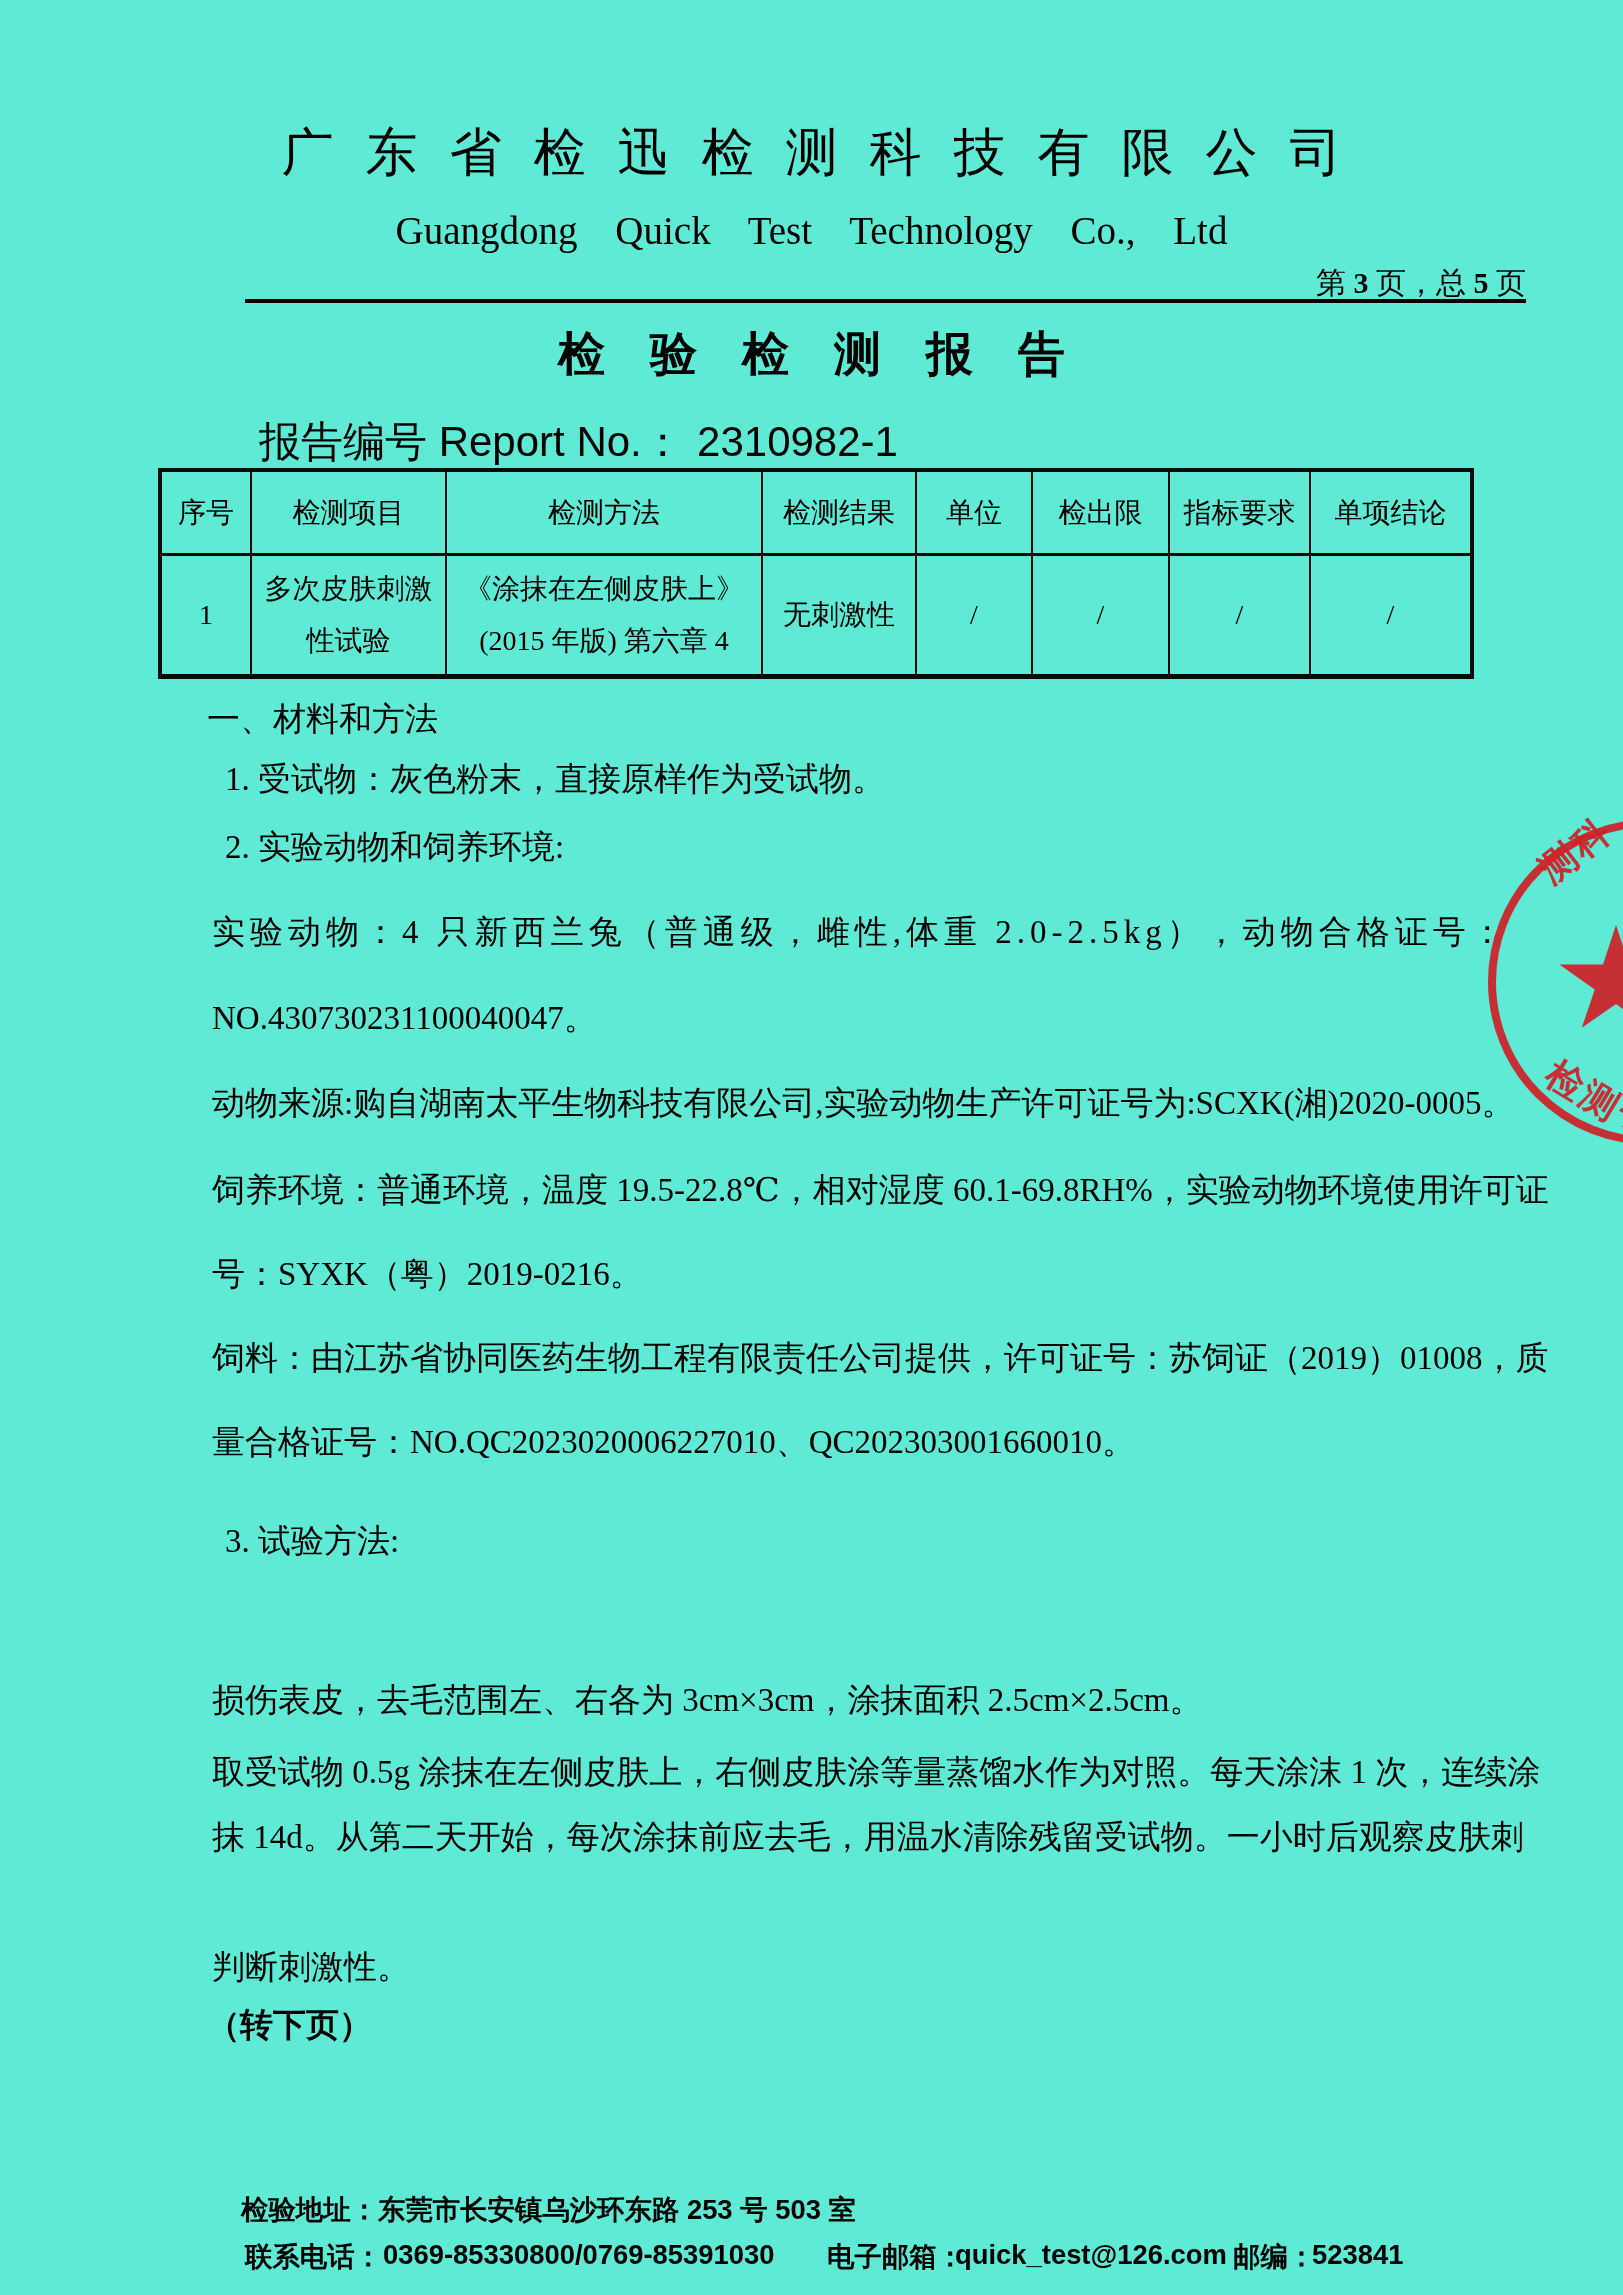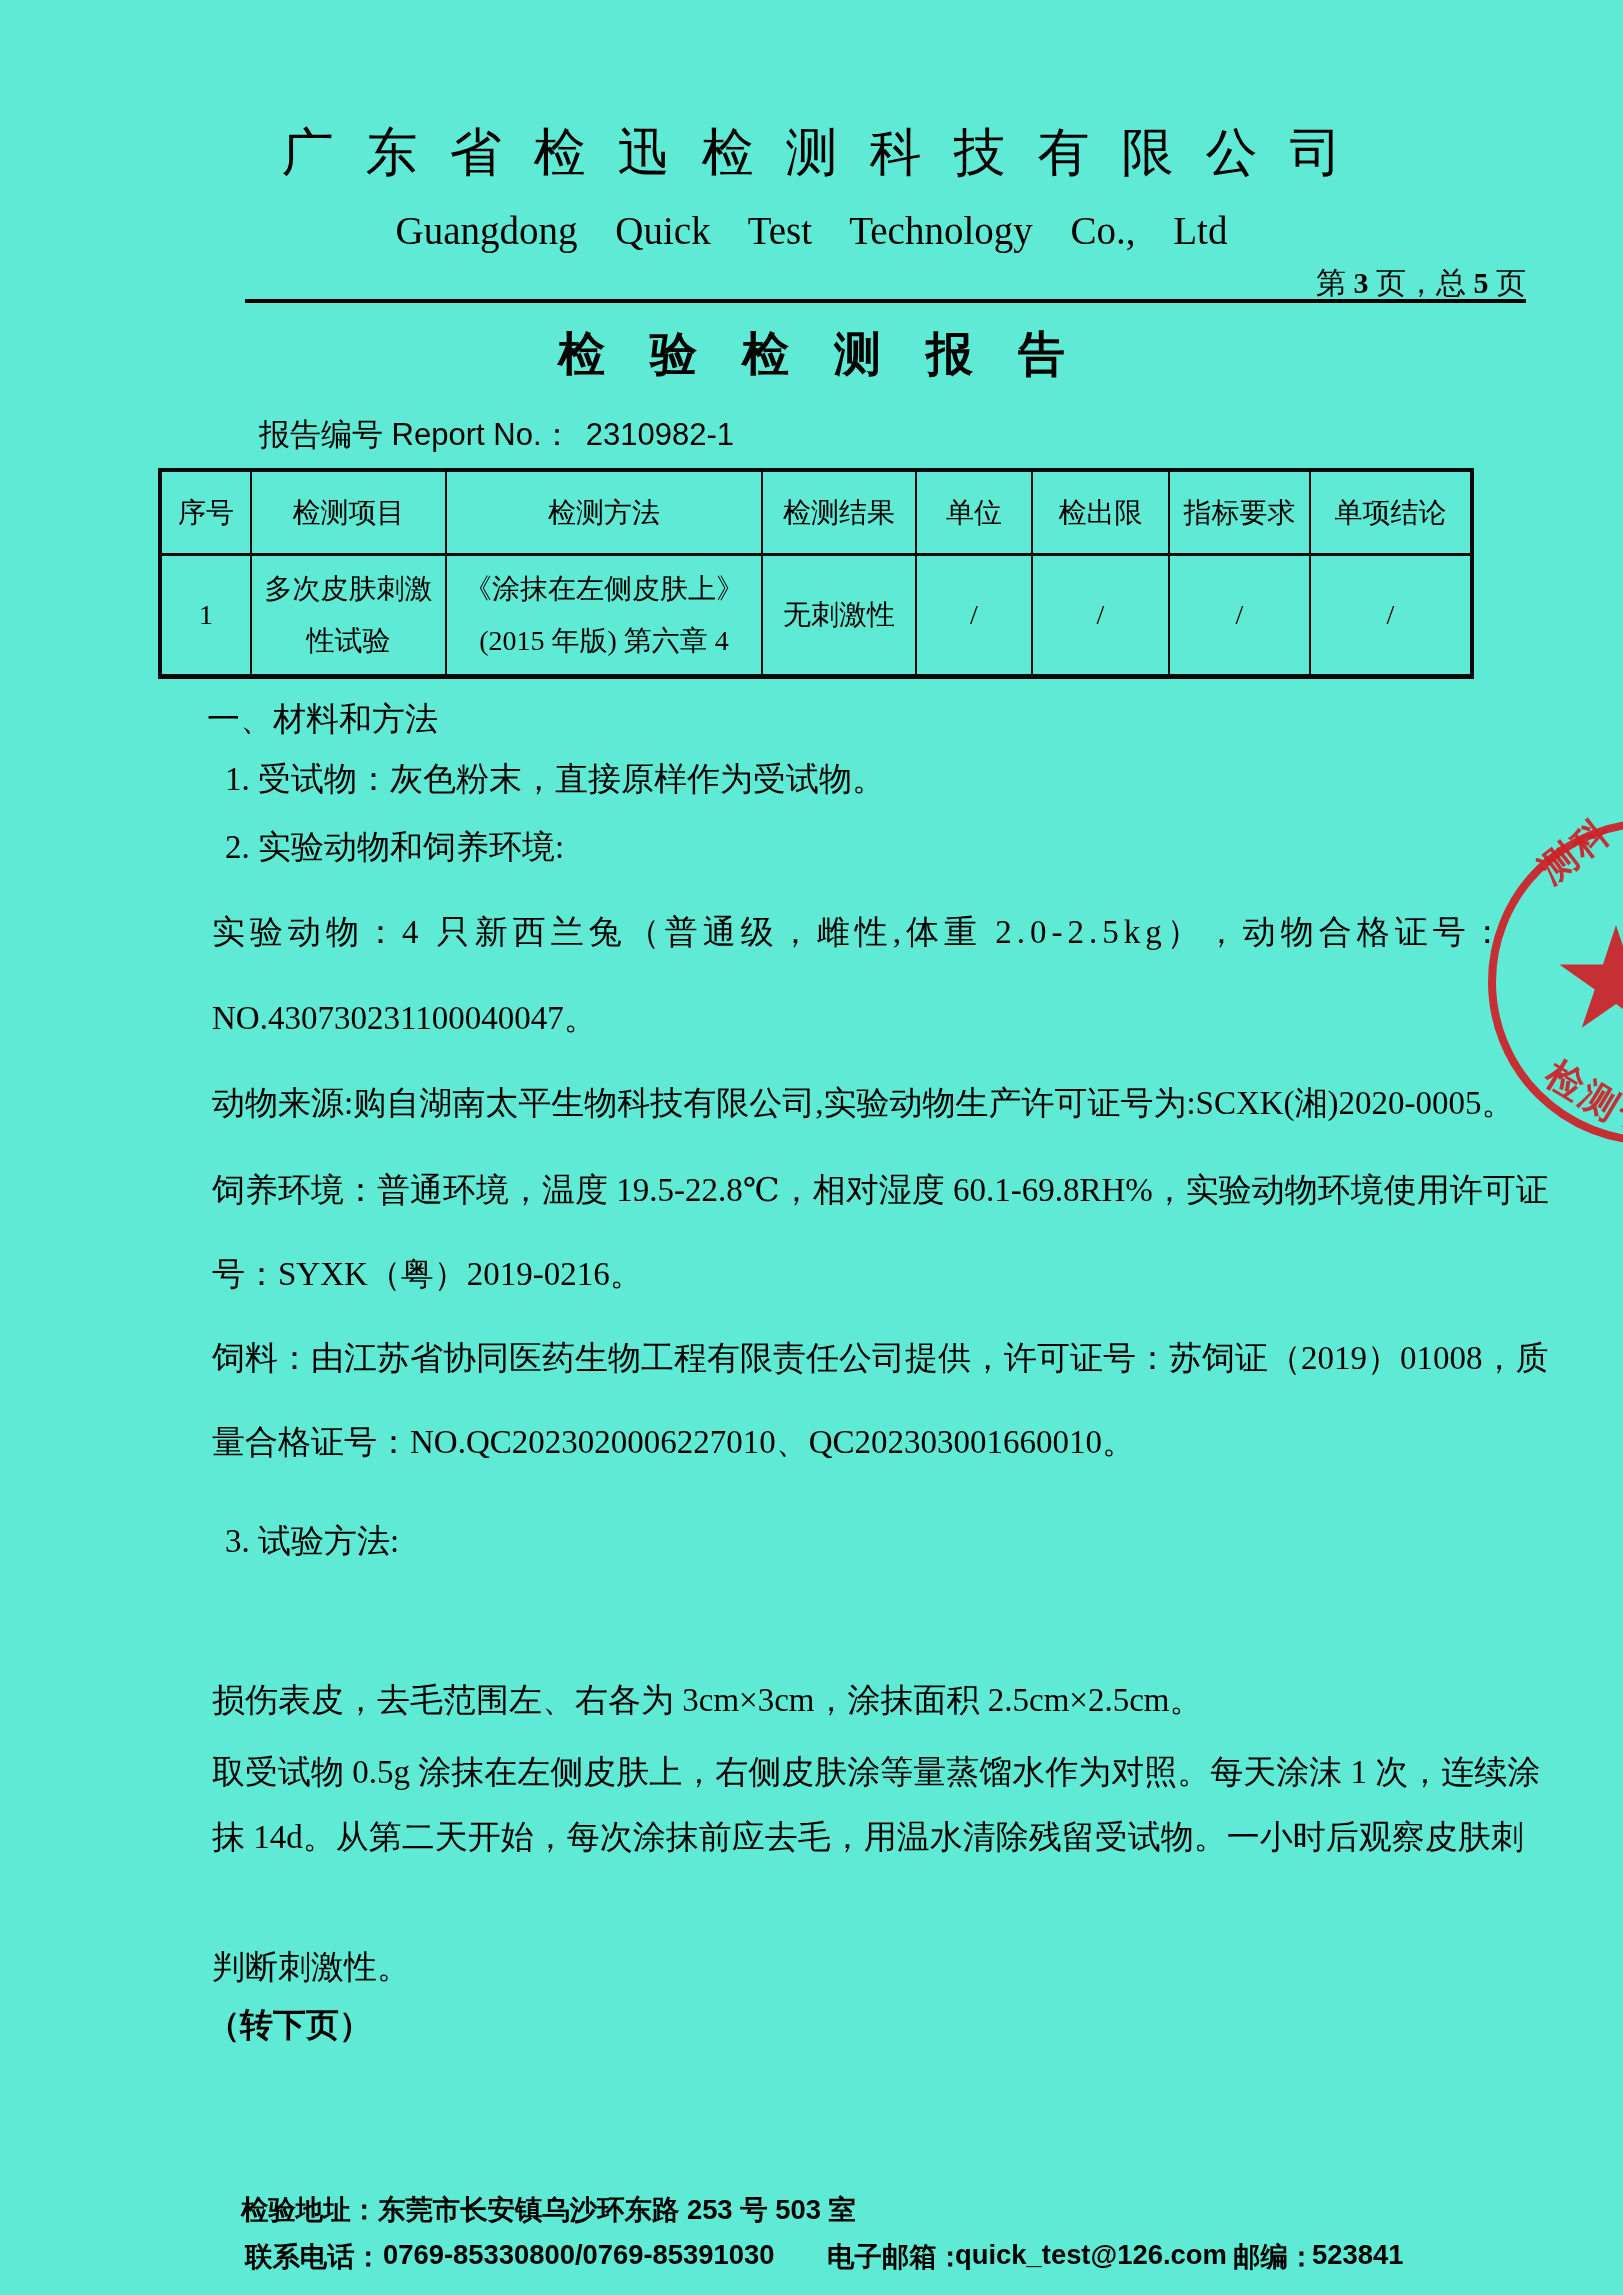--- a/index.html
+++ b/index.html
@@ -23,21 +23,21 @@
   .page-info span:first-child{margin-left:0;}
   .page-info .num{font-weight:bold;}
   .rule{
     position:absolute;top:299px;left:245px;width:1281px;height:4.2px;background:#000;
   }
   .doc-title{
     position:absolute;top:323px;left:0;width:100%;text-align:center;font-weight:bold;
     font-size:47px;letter-spacing:45px;padding-left:45px;box-sizing:border-box;white-space:nowrap;
   }
   .report-no{
-    position:absolute;top:414px;left:259px;font-size:31px;white-space:nowrap;
+    position:absolute;top:414px;left:259px;font-size:42px;white-space:nowrap;
     font-family:"Liberation Sans","DejaVu Sans",sans-serif;
     text-align:center;
   }
   .report-no .val{margin-left:13.3px;}
   
   table.results{
     position:absolute;top:468px;left:158px;width:1314px;
     border-collapse:collapse;table-layout:fixed;
     border:4.2px solid #0a0a0a;border-bottom:5.8px solid #0a0a0a;
   }
@@ -157,21 +157,21 @@
   <div class="stamp-star"></div>
   <div class="stamp-text top">测科</div>
   <div class="stamp-text bottom">检测专</div>
 
   <div class="footer-row" style="top:2192px">
     <span style="left:241px">检验地址：</span>
     <span style="left:378px">东莞市长安镇乌沙环东路 253 号 503 室</span>
   </div>
   <div class="footer-row" style="top:2239px">
     <span style="left:245px">联系电话：</span>
-    <span style="left:383px">0769-85330800/0769-85391030</span>
+    <span style="left:383px">0369-85330800/0769-85391030</span>
     <span style="left:827px">电子邮箱：</span>
     <span style="left:955px">quick_test@126.com</span>
     <span style="left:1233px">邮编：</span>
     <span style="left:1312px">523841</span>
   </div>
 
 </div>
 
 
 </body></html>

